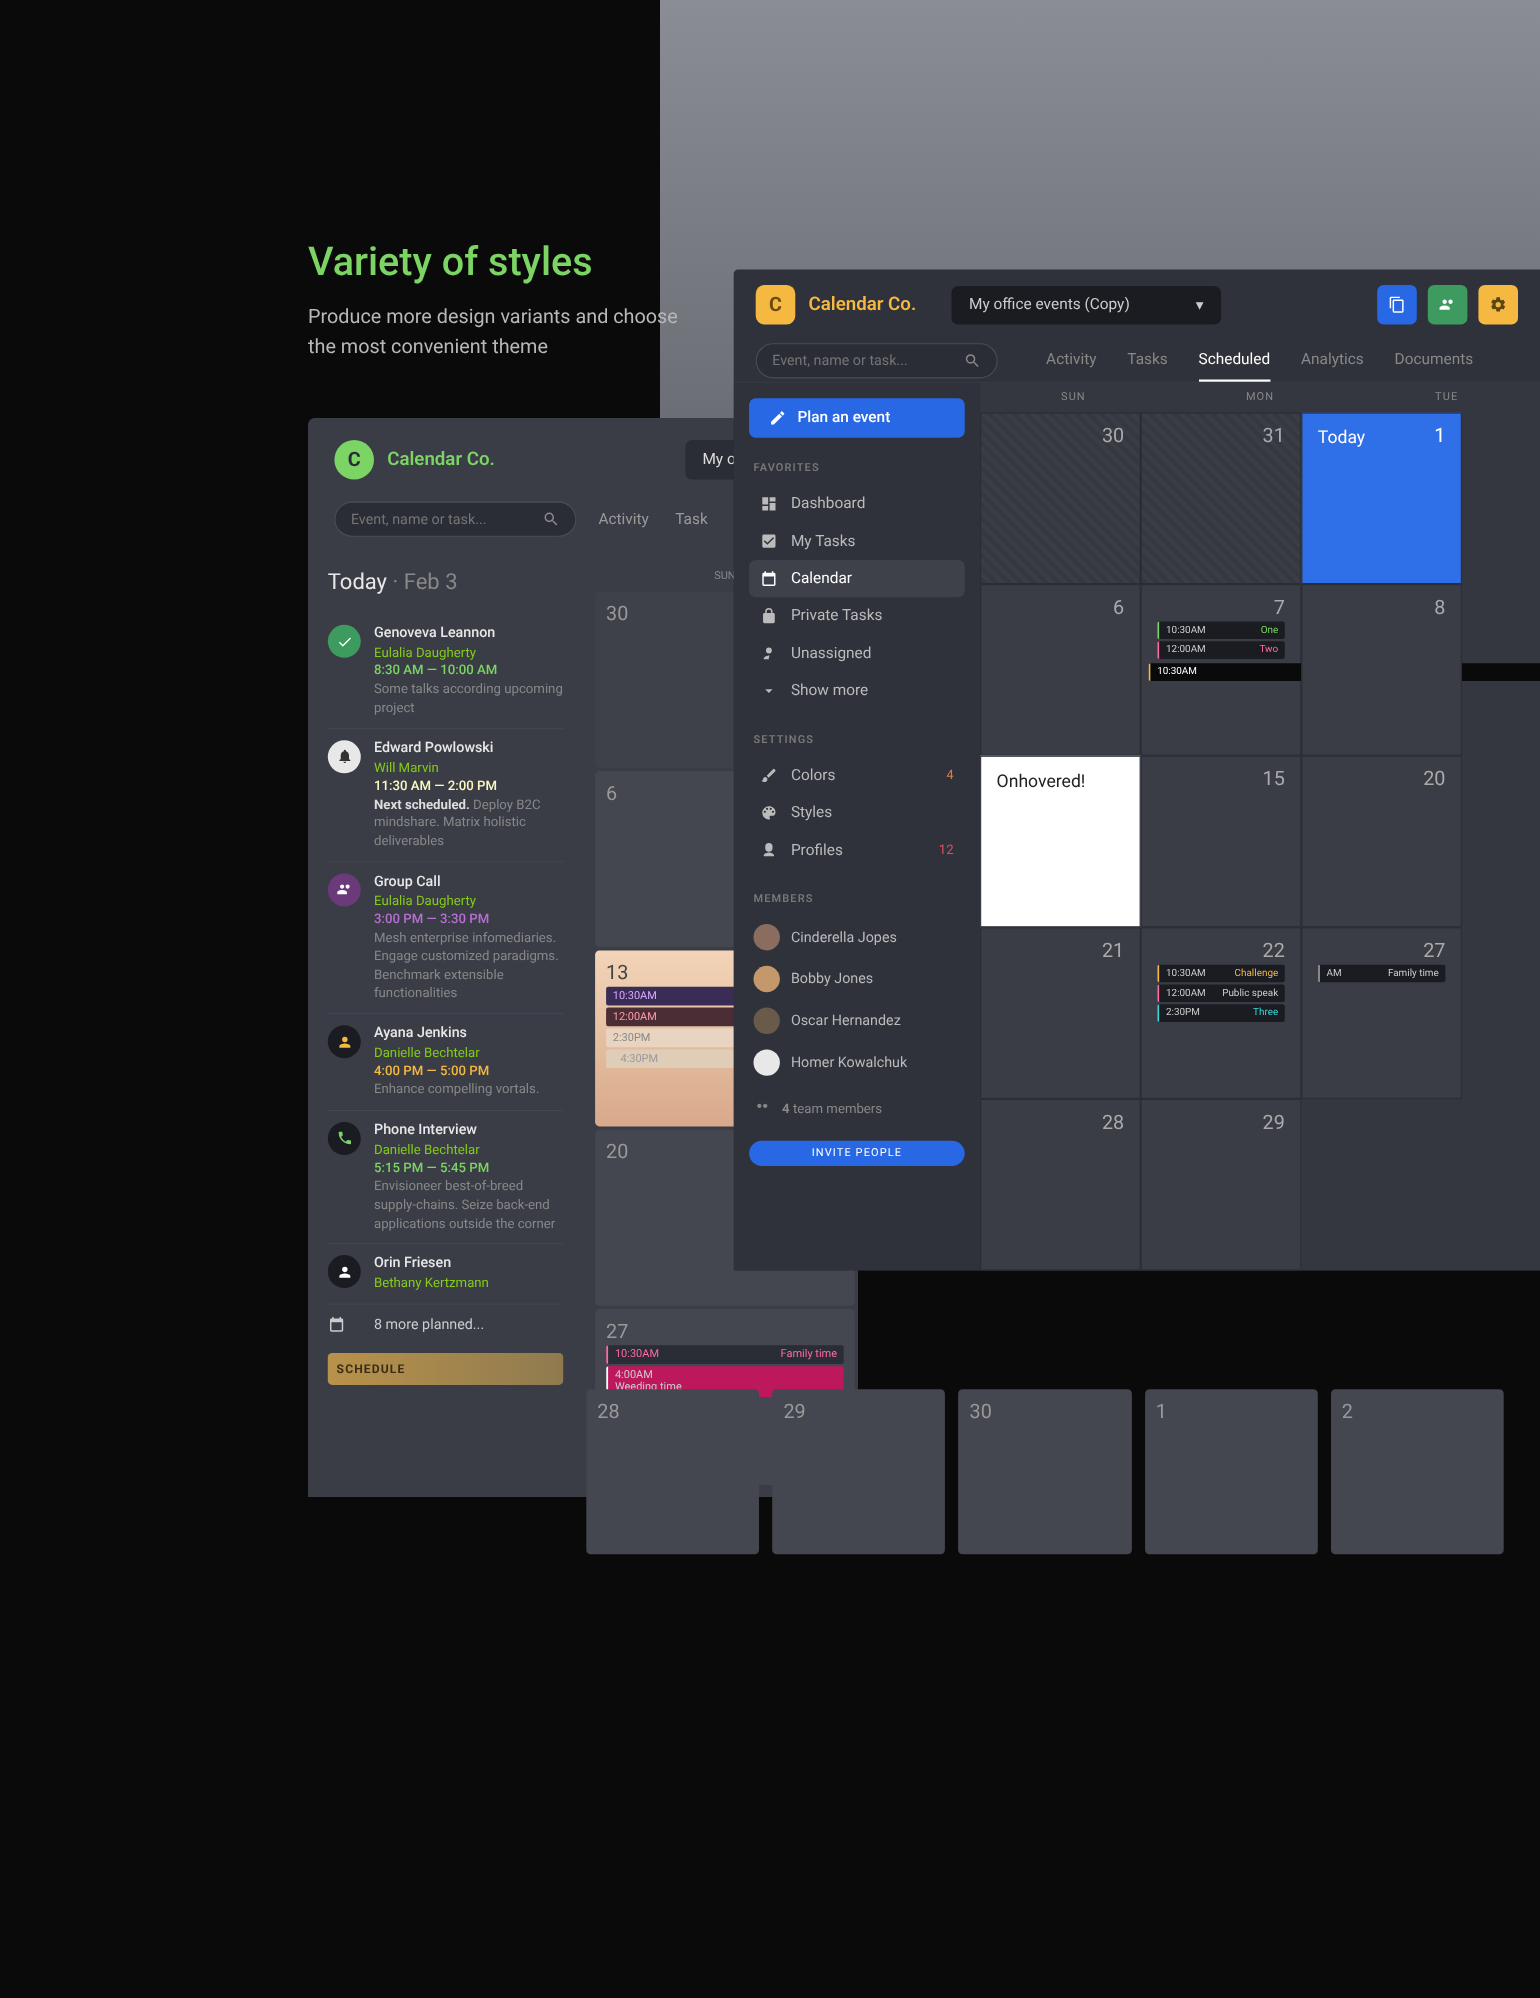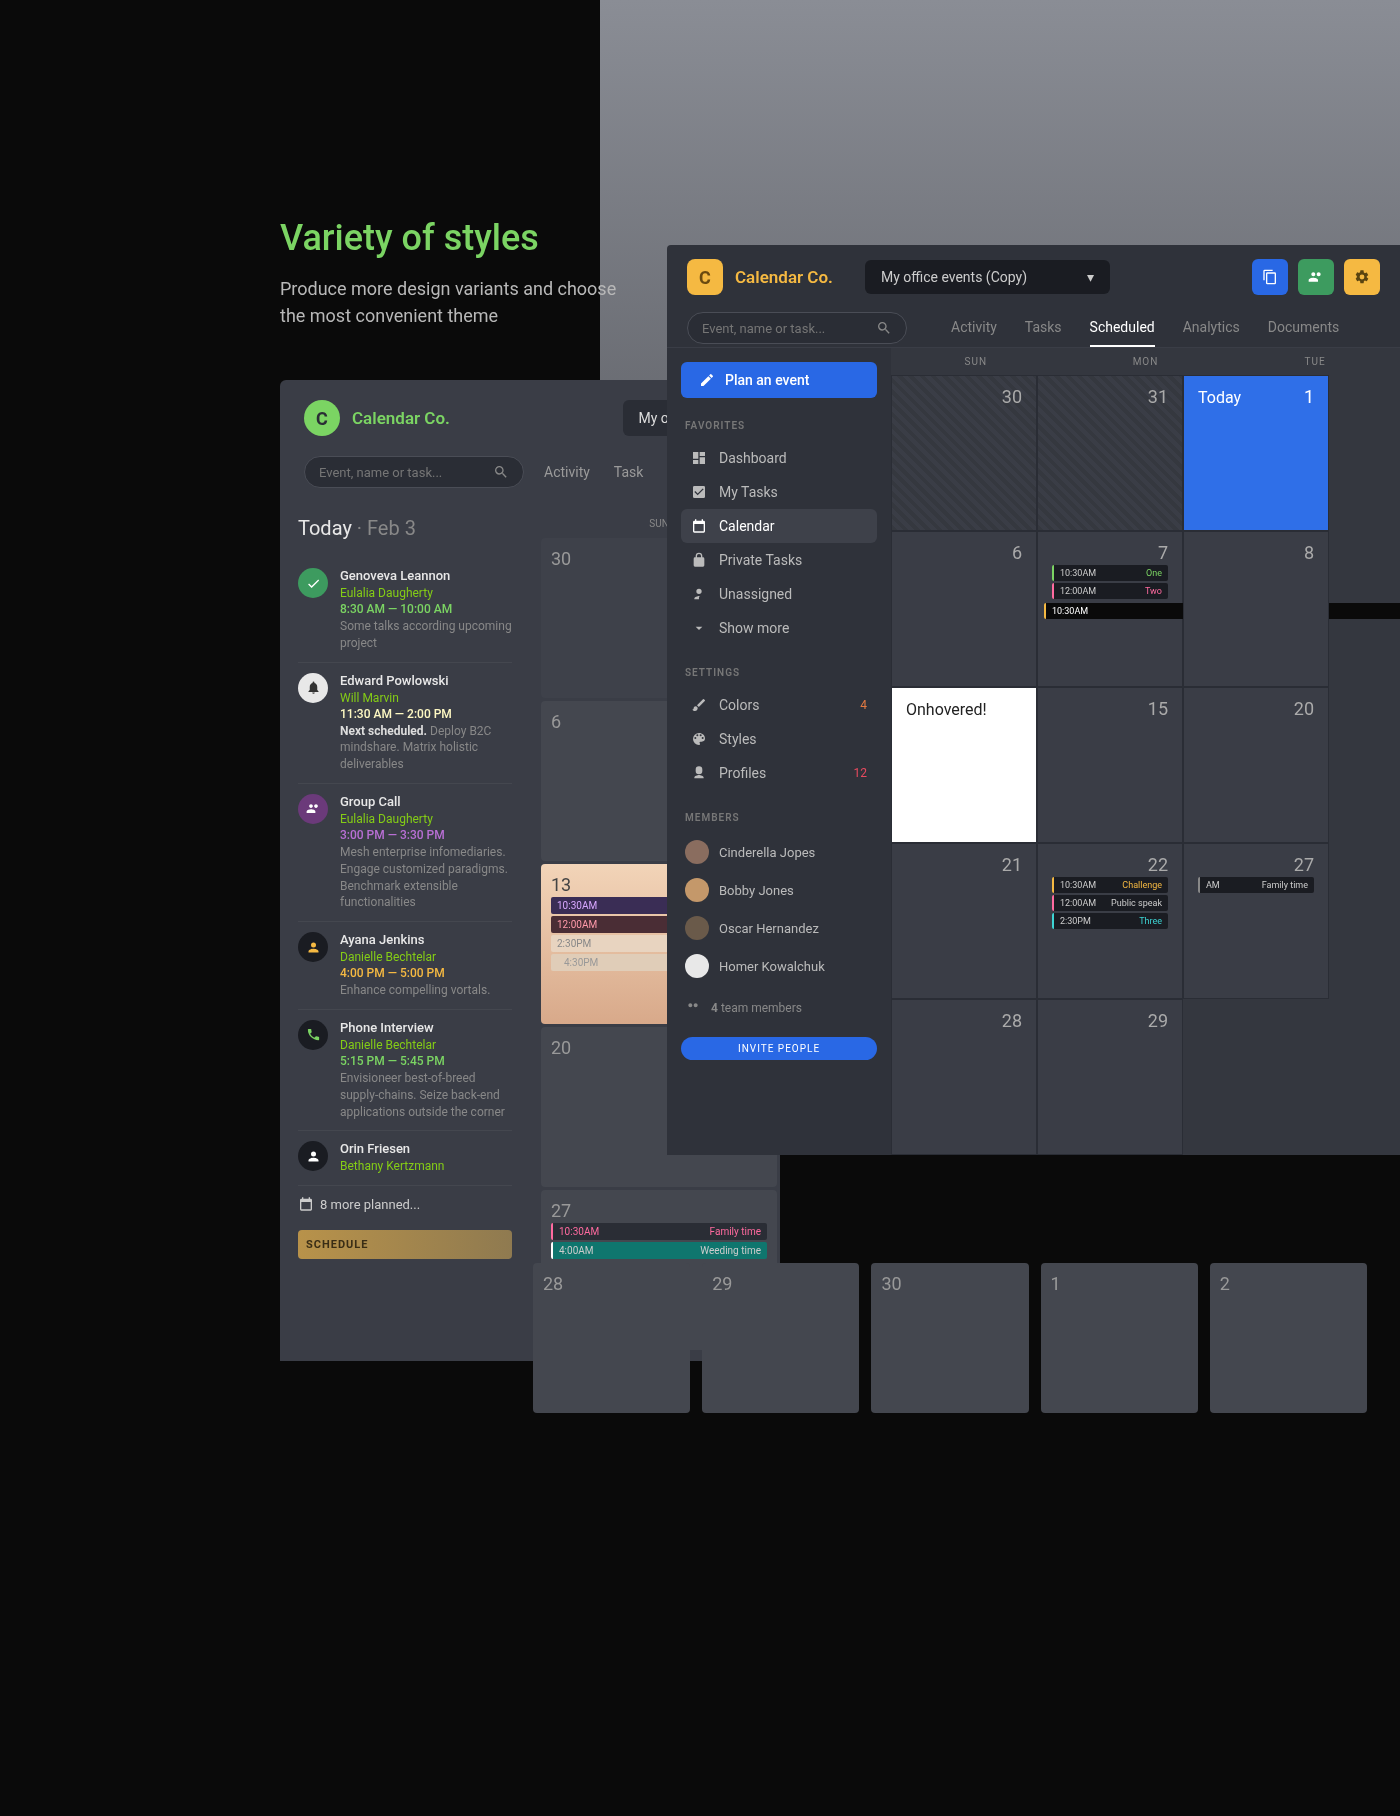--- a/index.html
+++ b/index.html
@@ -25,21 +25,21 @@
 .va-today{color:#e8e8e8;font-size:20px;margin-bottom:18px}
 .va-today .dim{color:#888}
 .agenda-item{display:flex;gap:12px;padding:10px 0;border-bottom:1px solid #44474f}
 .agenda-icon{width:30px;height:30px;border-radius:50%;flex-shrink:0;display:flex;align-items:center;justify-content:center;font-size:14px}
 .agenda-icon svg{width:15px;height:15px}
 .agenda-body{font-size:12px}
 .agenda-title{color:#e8e8e8;font-weight:500;font-size:13px;margin-bottom:3px}
 .agenda-sub{color:#84cc16;margin-bottom:2px}
 .agenda-time{font-weight:500;margin-bottom:2px}
 .agenda-desc{color:#888;line-height:1.4}
-.more-planned{display:flex;align-items:center;gap:6px;padding:10px 0;color:#ccc;font-size:13px}
+.more-planned{display:flex;align-items:center;gap:26px;padding:10px 0;color:#ccc;font-size:13px}
 .schedule-btn{background:linear-gradient(90deg,#b8924a,#8f7a50);color:#3a2d15;text-align:left;padding:8px;border-radius:4px;font-size:11px;font-weight:700;letter-spacing:1px;margin-top:8px}
 
 .va-cal{flex:1;padding:8px 0 8px 8px}
 .va-dayhdr{color:#888;font-size:10px;text-align:center;padding:6px}
 .va-cell{background:#44474f;margin:3px;border-radius:4px;padding:10px;height:160px;position:relative}
 .va-cell.muted{background:#3e414a}
 .va-cell .num{color:#999;font-size:18px}
 .va-cell.highlight{background:linear-gradient(180deg,#f2d4b8,#d8a98a);color:#333}
 .va-cell.highlight .num{color:#444}
 .ev-bar{font-size:10px;padding:3px 6px;margin:2px 0;border-radius:2px;display:flex;justify-content:space-between;color:#ccc}
@@ -53,21 +53,21 @@
 .vb-actions{margin-left:auto;display:flex;gap:10px}
 .vb-action-btn{width:36px;height:36px;border-radius:6px;display:flex;align-items:center;justify-content:center}
 .vb-search-row{padding:0 20px 0;display:flex;align-items:center;gap:24px;border-bottom:1px solid #3a3d46}
 .vb-tabs{display:flex;gap:28px;color:#888;font-size:14px;margin-left:20px}
 .vb-tabs .tab{padding:10px 0;cursor:pointer}
 .vb-tabs .tab.active{color:#fff;border-bottom:2px solid #fff}
 .vb-content{display:flex}
 .vb-sidebar{width:224px;padding:14px;background:#2f323a}
 .plan-btn{background:#2968e5;color:#fff;padding:10px 18px;border-radius:6px;font-size:14px;display:flex;align-items:center;gap:10px;font-weight:500}
 .vb-sect{color:#777;font-size:10px;letter-spacing:1px;margin:22px 0 10px 4px;font-weight:600}
-.vb-nav-item{display:flex;align-items:center;gap:12px;padding:9px 10px;color:#bbb;font-size:14px;border-radius:6px;cursor:pointer}
+.vb-nav-item{display:flex;gap:12px;padding:9px 10px;color:#bbb;font-size:14px;border-radius:6px;cursor:pointer}
 .vb-nav-item.active{background:#3e414a;color:#fff}
 .vb-nav-item .count{margin-left:auto;color:#e57a42;font-size:12px}
 .vb-nav-item .count.red{color:#e84a5f}
 .vb-member{display:flex;align-items:center;gap:10px;padding:7px 4px;color:#bbb;font-size:13px}
 .vb-avatar{width:24px;height:24px;border-radius:50%;background:#555}
 .invite-btn{background:#2968e5;color:#fff;padding:6px;border-radius:12px;font-size:10px;letter-spacing:1px;text-align:center;margin-top:14px}
 .vb-calendar{flex:1;background:#34373f}
 .vb-dayhdr-row{display:flex}
 .vb-dayhdr{flex:1;text-align:center;color:#888;font-size:10px;padding:8px 0;letter-spacing:1px}
 .vb-grid{display:flex;flex-wrap:wrap}
@@ -236,21 +236,21 @@
           </div>
           <div class="va-cell">
             <div class="num">20</div>
           </div>
           <div class="va-cell">
             <div class="num">27</div>
             <div class="ev-bar" style="background: rgb(42, 45, 53); color: rgb(255, 106, 159); border-left: 2px solid rgb(255, 106, 159);">
               <span>10:30AM</span>
               <span>Family time</span>
             </div>
-            <div class="ev-bar" style="background: #0f766e; color: rgb(204, 204, 204); border-left: 2px solid rgb(255, 255, 255);">
+            <div class="ev-bar" style="background: #be185d; color: rgb(204, 204, 204); border-left: 2px solid rgb(255, 255, 255); flex-direction: column;">
               <span>4:00AM</span>
               <span>Weeding time</span>
             </div>
           </div>
         </div>
     </div>
   </div>
 </div>
 
 <div class="va-bottom-row" id="va-bottom">

